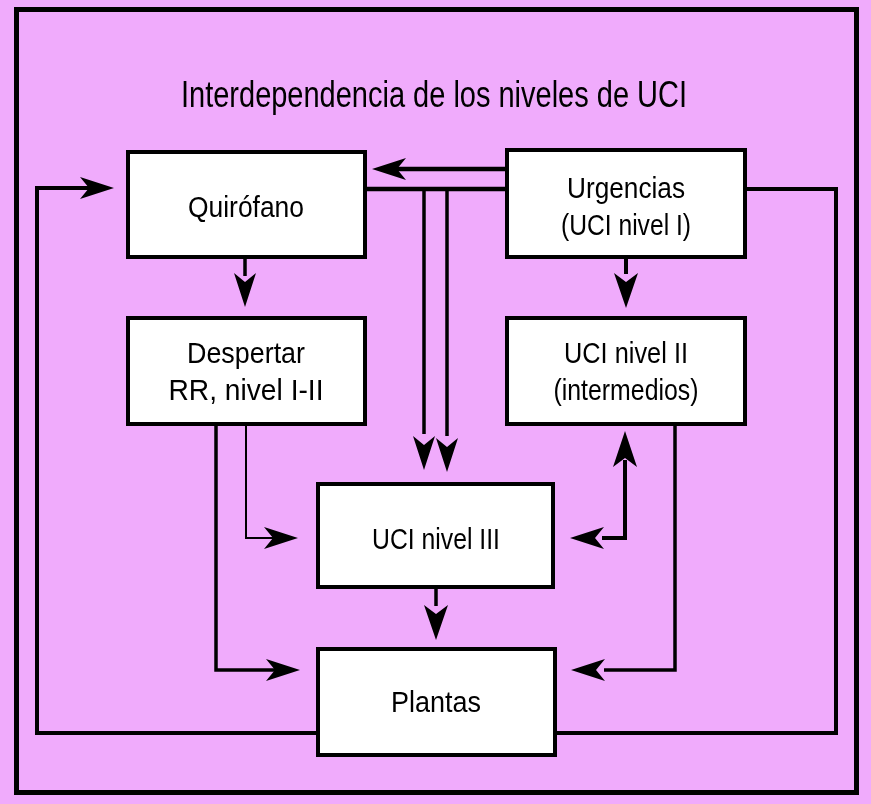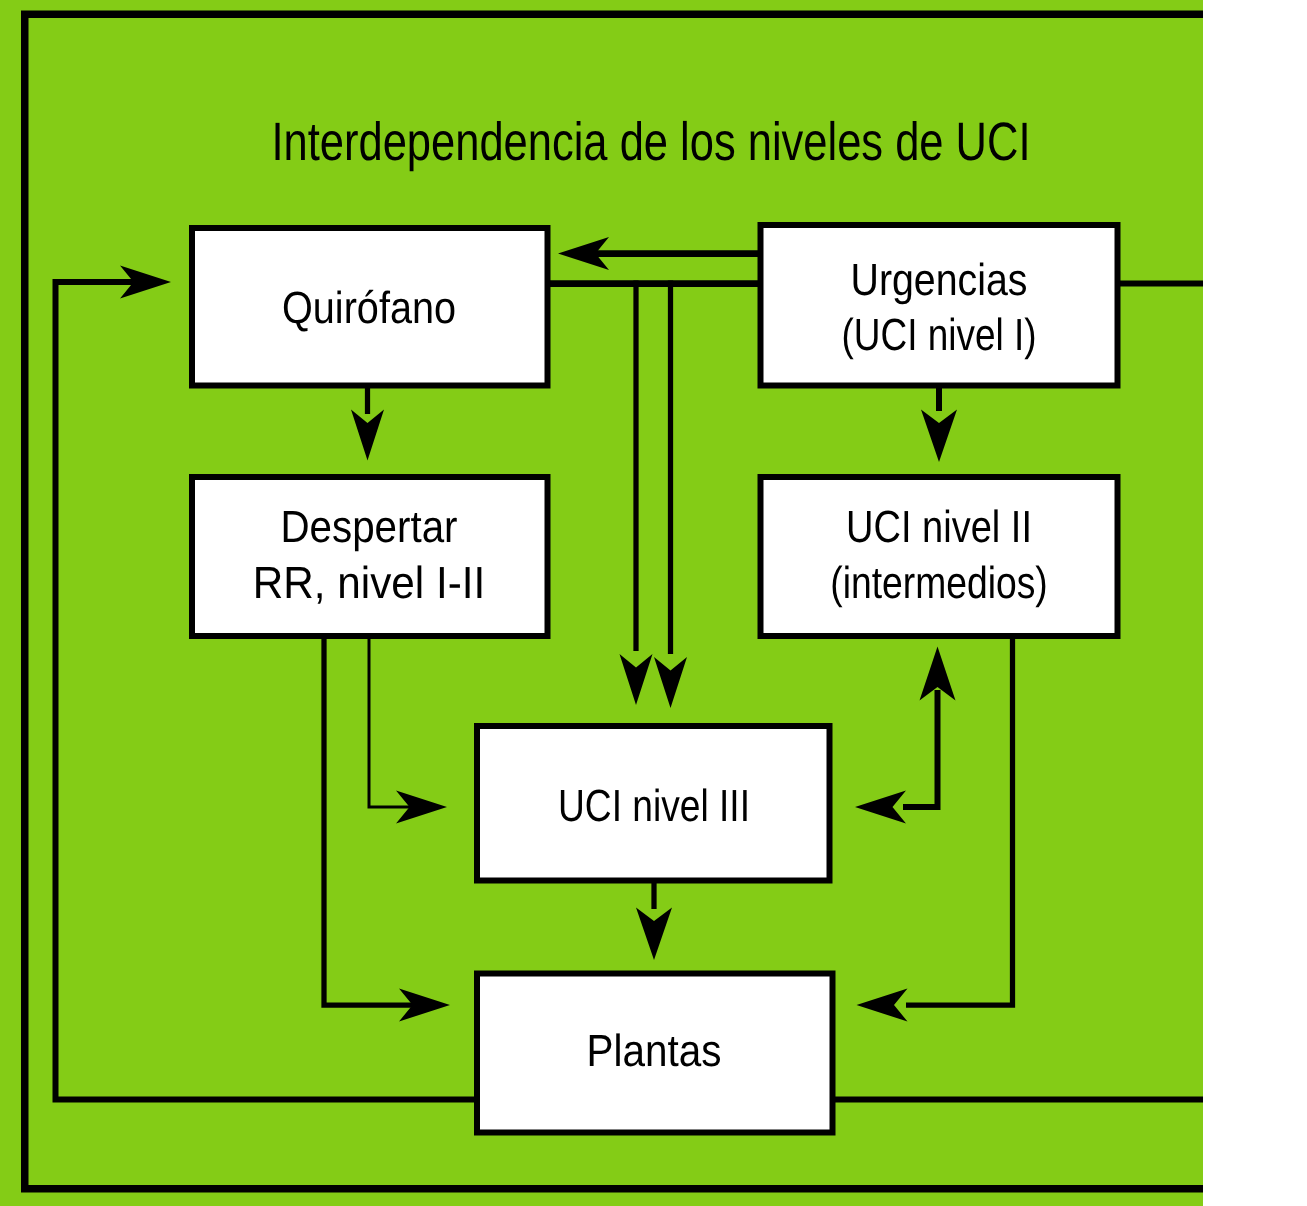--- a/index.html
+++ b/index.html
@@ -1,16 +1,16 @@
 <!DOCTYPE html>
 <html><head>
 <meta charset="utf-8">
 <style>
   html,body{margin:0;padding:0;background:#ffffff;}
-  .stage{width:802px;height:804px;position:relative;background:#84cc16;overflow:hidden;}
+  .stage{width:871px;height:804px;position:relative;background:#f0abfc;overflow:hidden;}
   svg{display:block;}
   text{
     font-family:"Liberation Sans", sans-serif;
     fill:#000000;
     text-anchor:middle;
     dominant-baseline:central;
   }
   .ttl{font-size:36px;}
   .lbl{font-size:30px;}
   rect.node{fill:#ffffff;stroke:#000000;stroke-width:4;}

